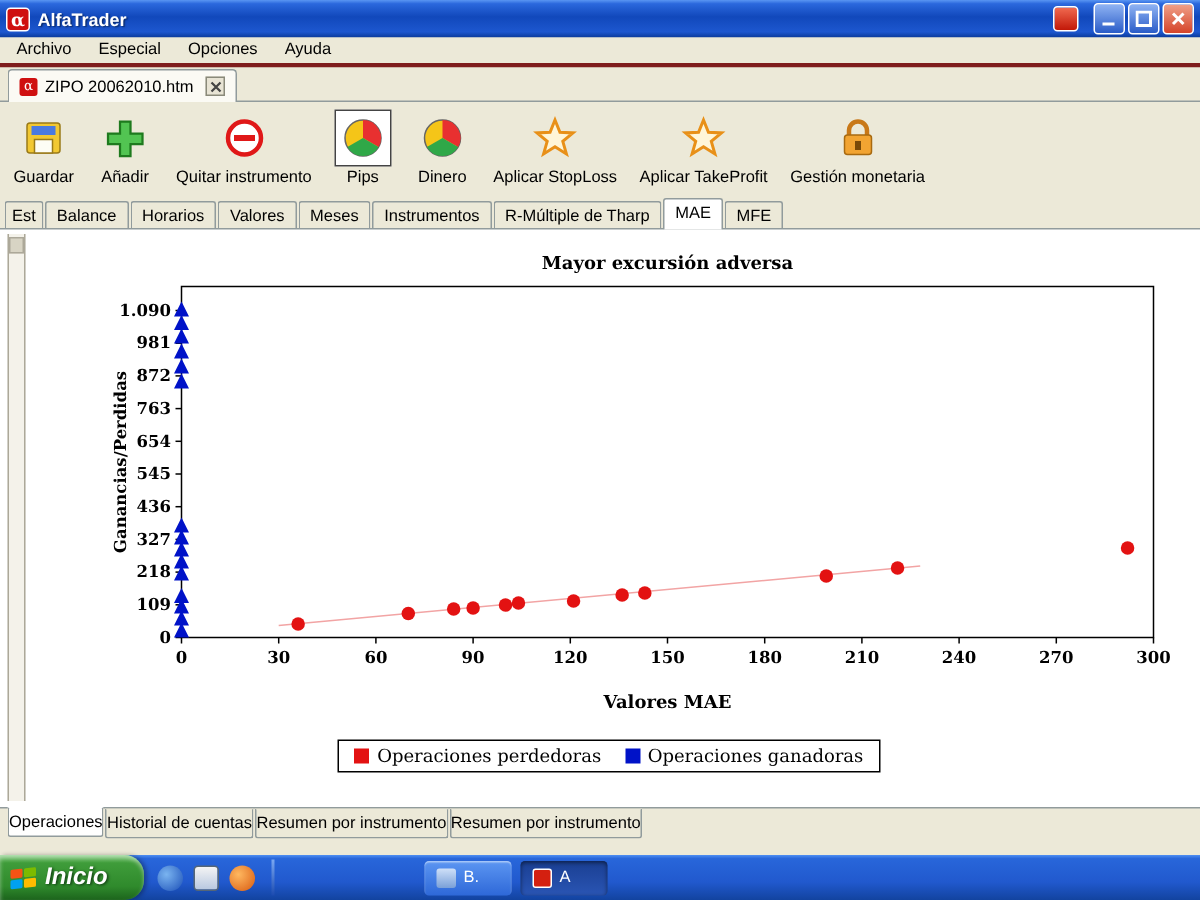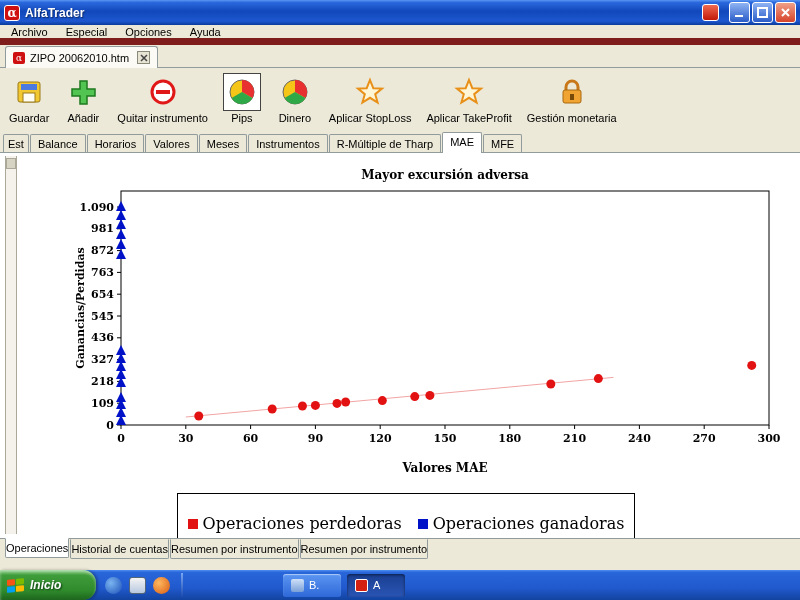--- a/index.html
+++ b/index.html
@@ -17,21 +17,21 @@
   .win-controls{display:flex;gap:2px;align-items:center}
   .redbtn{width:17px;height:17px;background:linear-gradient(180deg,#f06a50,#c21808);
     border:1px solid #fff;border-radius:3px;margin-right:8px}
   .wbtn{width:21px;height:21px;border-radius:3px;border:1px solid #fff;
     display:flex;align-items:center;justify-content:center;
     background:linear-gradient(180deg,#8fb3f3,#2a5cc8)}
   .wbtn.close{background:linear-gradient(180deg,#f0a088,#d5442a)}
 
   
   .menubar{position:absolute;top:25px;left:0;width:800px;height:20px;background:#ece9d8;
-    display:flex;align-items:center;padding-left:2px;border-bottom:7px solid #7f1d1d}
+    display:flex;align-items:flex-end;padding-left:2px;border-bottom:3px solid #7f1d1d}
   .menu-item{padding:3px 9px;cursor:default}
 
   
   .doctabs{position:absolute;top:45px;left:0;width:800px;height:23px;background:#ece9d8;
     border-bottom:1px solid #919b9c;display:flex;align-items:flex-end;padding-left:5px}
   .doctab{display:flex;align-items:center;gap:5px;background:#fbfaf4;border:1px solid #919b9c;
     border-bottom:none;border-radius:3px 3px 0 0;padding:3px 7px;height:22px;position:relative;top:1px}
   .dicon{width:12px;height:12px;background:#cf1010;border-radius:2px;color:#fff;font-size:9px;
     display:flex;align-items:center;justify-content:center;font-family:"DejaVu Serif",serif}
   .dclose{width:13px;height:13px;border:1px solid #8a8a7a;background:#e8e4d4;
@@ -54,42 +54,42 @@
   .tab.first{padding:3px 4px}
 
   
   .content{position:absolute;top:152px;left:0;width:800px;height:386px;background:#fff;
     border-top:1px solid #919b9c}
   .left-strip{position:absolute;left:5px;top:3px;width:12px;height:378px;background:#f4f2ea;
     border-left:1px solid #aca899;border-right:1px solid #aca899}
   .strip-thumb{width:10px;height:11px;background:#d8d4c4;border:1px solid #aca899;margin-top:2px}
   #chart-svg{position:absolute;left:28px;top:10px}
   .legend-row{position:absolute;left:28px;top:340px;width:756px;display:flex;justify-content:center}
-  .legend-box{display:flex;gap:16px;border:1px solid #000;background:#fff;padding:20px 10px;
-    font-family:"DejaVu Serif","Liberation Serif",serif;font-size:16px;align-items:center}
+  .legend-box{display:flex;gap:16px;border:1px solid #000;background:#fff;padding:3px 10px;
+    font-family:"DejaVu Serif","Liberation Serif",serif;font-size:12px;align-items:center}
   .legend-entry{display:flex;align-items:center}
   .swatch{display:inline-block;width:10px;height:10px;margin-right:5px}
 
   
   .bottomtabs{position:absolute;top:538px;left:0;width:800px;height:21px;background:#ece9d8;
     display:flex;align-items:flex-start;padding-left:5px;border-top:1px solid #919b9c}
   .btab{padding:3px 0;border:1px solid #919b9c;border-top:1px solid #ece9d8;
     border-radius:0 0 2px 2px;margin-right:1px;background:#ece9d8;white-space:nowrap}
   .btab.active{background:#fff;border-top:1px solid #fff;position:relative;top:-1px}
 
   
   .taskbar{position:absolute;left:0;top:570px;width:800px;height:30px;display:flex;align-items:center;
     background:linear-gradient(180deg,#4f8ff2 0%,#2866da 8%,#2159ce 60%,#12439f 100%)}
   .start-button{height:30px;min-width:96px;border-radius:0 13px 13px 0;
     background:linear-gradient(180deg,#7cc878 0%,#3f9c3a 18%,#2f8a2c 70%,#1c641c 100%);
     display:flex;align-items:center;gap:6px;padding:0 16px 0 7px;
     box-shadow:inset 0 2px 3px rgba(255,255,255,.45), 2px 0 3px rgba(0,0,0,.3)}
   .winflag{display:grid;grid-template-columns:8px 8px;grid-template-rows:6px 6px;gap:1px;transform:skewY(-6deg)}
   .winflag span{border-radius:1px}
-  .start-label{color:#fff;font-size:12px;font-weight:bold;font-style:italic;text-shadow:1px 1px 2px #103a12}
+  .start-label{color:#fff;font-size:16px;font-weight:bold;font-style:italic;text-shadow:1px 1px 2px #103a12}
   .quicklaunch{display:flex;align-items:center;gap:7px;padding:0 9px;height:30px}
   .ql-icon{width:17px;height:17px;border-radius:3px}
   .tb-divider{width:2px;height:24px;background:linear-gradient(180deg,#7aa8f2,#1c4bb0);margin:0 2px}
   .task-spacer{width:92px}
   .taskbtn{height:23px;display:flex;align-items:center;gap:5px;padding:0 8px;margin-left:6px;
     min-width:58px;border-radius:3px;color:#fff;
     background:linear-gradient(180deg,#5c96f2,#2e68d8);box-shadow:inset 0 1px 1px rgba(255,255,255,.5)}
   .taskbtn.pressed{background:linear-gradient(180deg,#1a3f92,#2a55b4);
     box-shadow:inset 0 1px 3px rgba(0,0,0,.55)}
   .tbi{width:13px;height:13px;border-radius:2px;flex:none}

